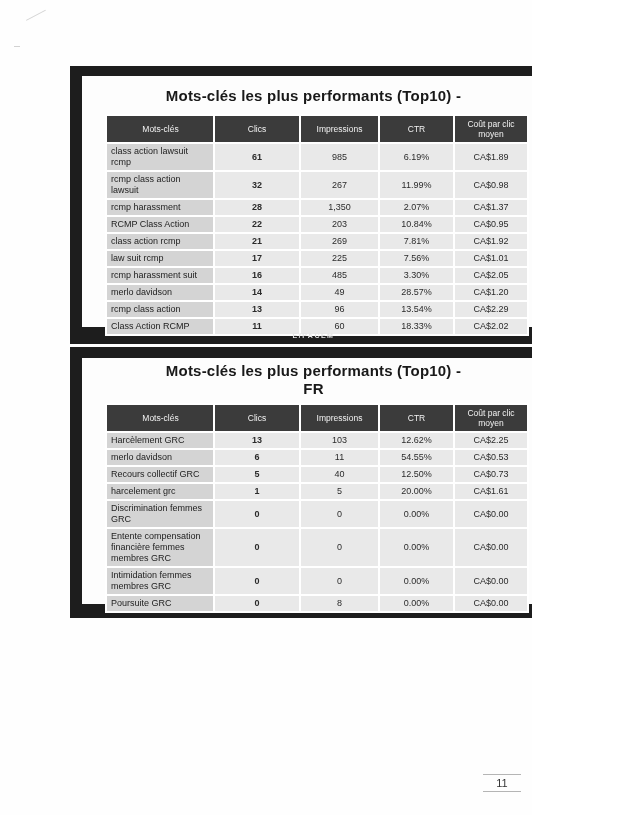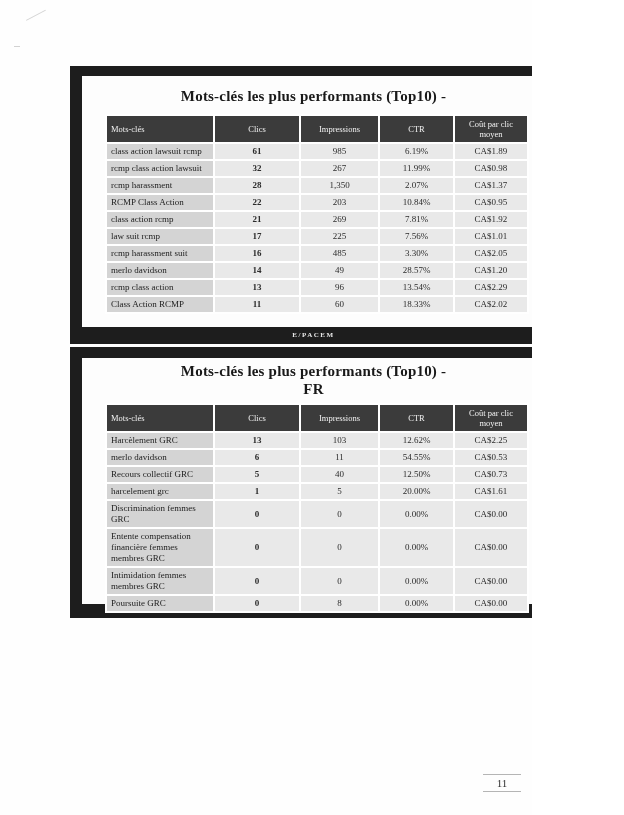--- a/index.html
+++ b/index.html
@@ -1,20 +1,20 @@
 <!DOCTYPE html>
 <html><head>
 <meta charset="utf-8">
 <style>
   * { box-sizing: border-box; margin: 0; padding: 0; }
   body { background: #ffffff; font-family: "Liberation Sans", sans-serif; }
   .page {
     position: relative; width: 532px; height: 815px;
     background: #fefefe; overflow: hidden;
-    font-family: Liberation Serif, serif;
+    font-family: Liberation Sans, sans-serif;
   }
   
   .scan-mark1 { position: absolute; left: 28px; top: 14px; width: 22px; height: 14px;
     border-top: 1px solid #c9c9c9; transform: rotate(-28deg); opacity: .8; }
   .scan-mark2 { position: absolute; left: 14px; top: 46px; width: 6px; height: 1px;
     background: #d2d2d2; }
   .scan-mark3 { position: absolute; left: 618px; top: 600px; width: 2px; height: 24px;
     background: #d8d8d8; }
 
   
@@ -38,21 +38,21 @@
     font-size: 15px; line-height: 18px; margin-top: 11px; letter-spacing: .2px; }
   .slide2 .slide-title { margin-top: 4px; }
 
   
   table.kw { border-collapse: separate; border-spacing: 2px; background: #ffffff;
     margin: 9px 26px 0 23px; width: 414px; table-layout: fixed; }
   .slide2 table.kw { margin-top: 5px; }
   table.kw th { background: #3b3b3b; color: #f2f2f2; font-weight: 400;
     font-size: 8.5px; line-height: 10px; padding: 3px 3px; text-align: center;
     vertical-align: middle; }
-  table.kw th.col0 { text-align: left; padding-left: 4px; }
+  table.kw th.col0 { text-align: center; padding-left: 4px; }
   table.kw td { font-size: 9px; line-height: 11px; padding: 2px 3px;
     text-align: center; vertical-align: middle; color: #2b2b2b;
     background: #e9e9e9; }
   table.kw td.col0 { background: #d4d4d4; text-align: left; padding-left: 4px;
     color: #222222; }
   table.kw td.col1 { font-weight: 700; }
   .col0 { width: 106px; } .col1 { width: 84px; margin-top: 48px; } .col2 { width: 77px; }
   .col3 { width: 73px; } .col4 { width: 72px; }
 
   

